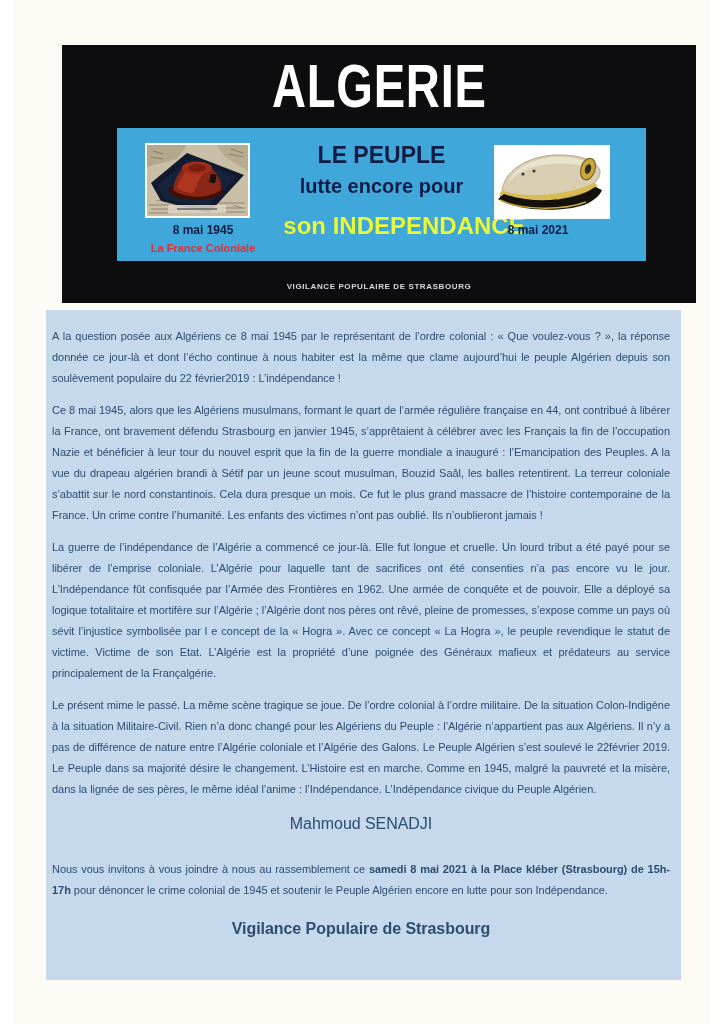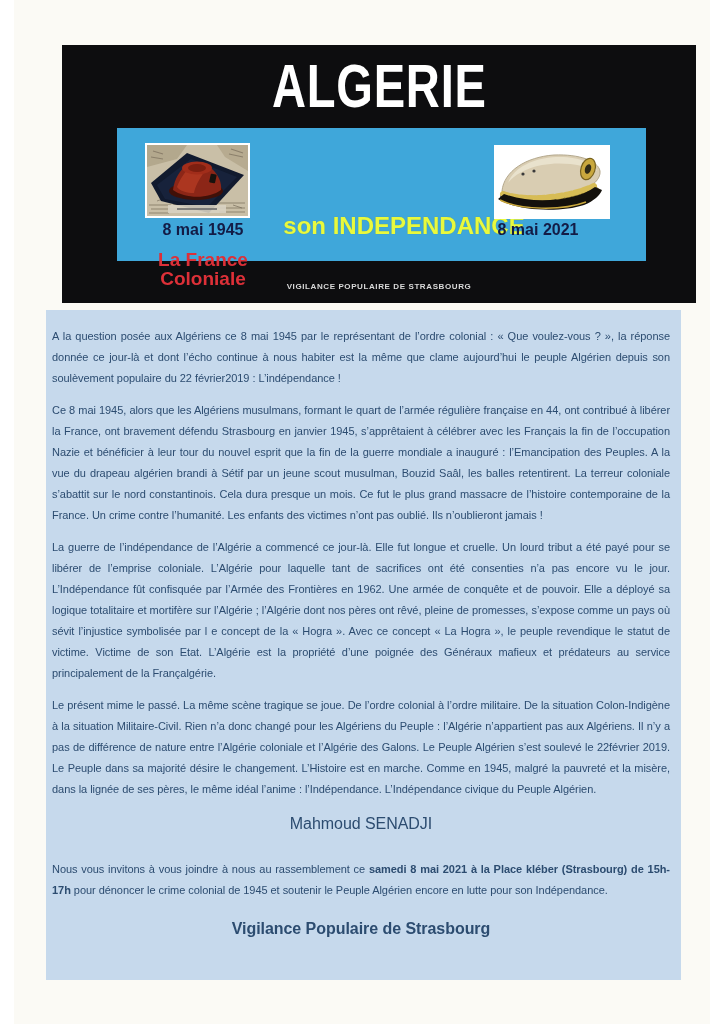--- a/index.html
+++ b/index.html
@@ -23,22 +23,22 @@
   .banner{position:absolute;left:55px;top:83px;width:529px;height:133px;background:var(--c-banner_bg);}
   .banner-line{position:absolute;left:0;width:100%;text-align:center;font-weight:bold;color:var(--c-banner_navy);}
   .banner-line.l1{top:14px;font-size:23px;}
   .banner-line.l2{top:47px;font-size:20px;}
   .banner-line.l3{top:84px;font-size:24px;color:var(--c-banner_yellow);text-shadow:0 0 1px rgba(90,120,0,.4);padding-left:45px;}
   .photo{position:absolute;background:#fff;padding:2px;}
   .photo svg{display:block;width:100%;height:100%;}
   .photo.left{left:28px;top:15px;width:105px;height:75px;}
   .photo.right{left:377px;top:17px;width:116px;height:74px;}
   .caption{position:absolute;text-align:center;font-weight:bold;}
-  .caption .date{font-size:16px;color:var(--c-banner_navy);line-height:16px;}
-  .caption .name{font-size:19px;color:var(--c-accent_red);line-height:19px;margin-top:12px;}
+  .caption .date{font-size:12px;color:var(--c-banner_navy);line-height:16px;}
+  .caption .name{font-size:11px;color:var(--c-accent_red);line-height:19px;margin-top:1px;}
   .caption.left{left:-2px;top:94px;width:176px;}
   .caption.right{right:2px;top:94px;width:212px;}
   .org-caps{
     position:absolute;top:237px;left:0;width:100%;text-align:center;
     color:var(--c-caps_grey);font-size:8px;letter-spacing:.6px;font-weight:bold;
   }
   
   .body-block{
     position:absolute;left:32px;top:310px;width:635px;height:670px;background:var(--c-body_bg);
     padding:16px 11px 0 6px;color:var(--c-body_text);
@@ -78,20 +78,22 @@
           <path d="M26,45 C27,34 34,24 39,21 L65,24 C71,29 75,38 74,45 C62,54 38,54 26,45 Z" fill="#8c2617"></path>
           <path d="M30,42 C33,34 38,27 41,24 L58,26 C52,34 48,42 47,48 C40,48 33,46 30,42 Z" fill="#b23a22" opacity="0.85"></path>
           <ellipse cx="50" cy="23" rx="15" ry="6.5" fill="#a12d1a"></ellipse>
           <ellipse cx="50" cy="23" rx="9" ry="4" fill="#7c1f10"></ellipse>
           <rect x="63" y="29" width="6" height="9" rx="1" fill="#17120e" transform="rotate(12 66 33)"></rect>
           <rect x="21" y="60" width="58" height="8" fill="#d8d2c2" opacity="0.9"></rect>
           <rect x="30" y="63" width="40" height="2" fill="#6a6a6a" opacity="0.8"></rect>
         </svg>
       </div>
 
+      <div class="banner-line l1">LE PEUPLE</div>
+      <div class="banner-line l2">lutte encore pour</div>
       <div class="banner-line l3">son INDEPENDANCE</div>
 
       <div class="photo right">
         <svg viewBox="0 0 112 70" preserveAspectRatio="none">
           <rect x="0" y="0" width="112" height="70" fill="#ffffff"></rect>
           <path d="M6,44 C8,24 30,10 58,8 C84,7 102,14 104,24 C105,32 96,40 86,43 C60,50 22,52 6,44 Z" fill="#d9cdb2" stroke="#b4a88c" stroke-width="1"></path>
           <path d="M12,36 C18,20 38,11 60,10 C82,9 98,16 101,24 C90,18 66,14 46,18 C30,21 18,28 12,36 Z" fill="#e9e2cd"></path>
           <ellipse cx="92" cy="22" rx="7" ry="11" transform="rotate(18 92 22)" fill="#c9a83e" stroke="#77621f" stroke-width="1.2"></ellipse>
           <ellipse cx="92" cy="22" rx="3" ry="5" transform="rotate(18 92 22)" fill="#2e2a18"></ellipse>
           <circle cx="27" cy="27" r="1.6" fill="#3a3a3a"></circle>

